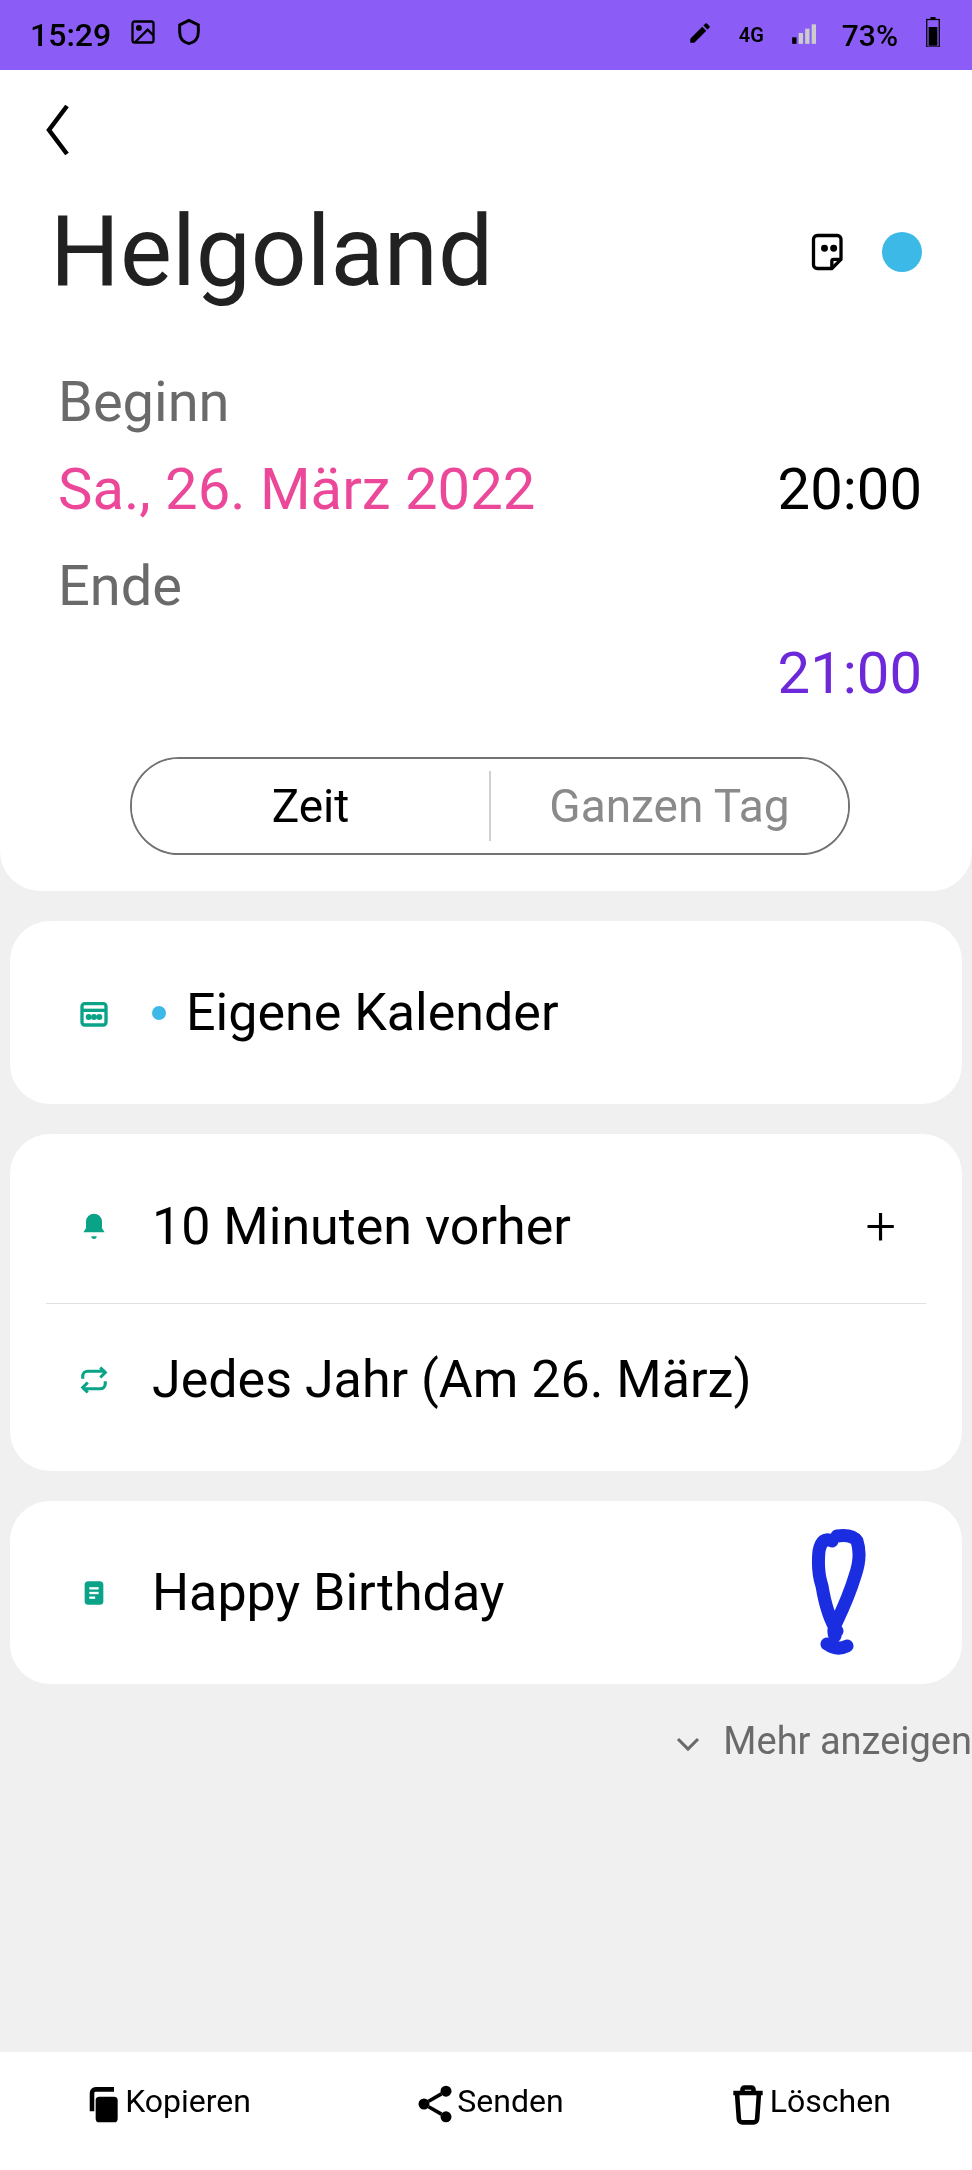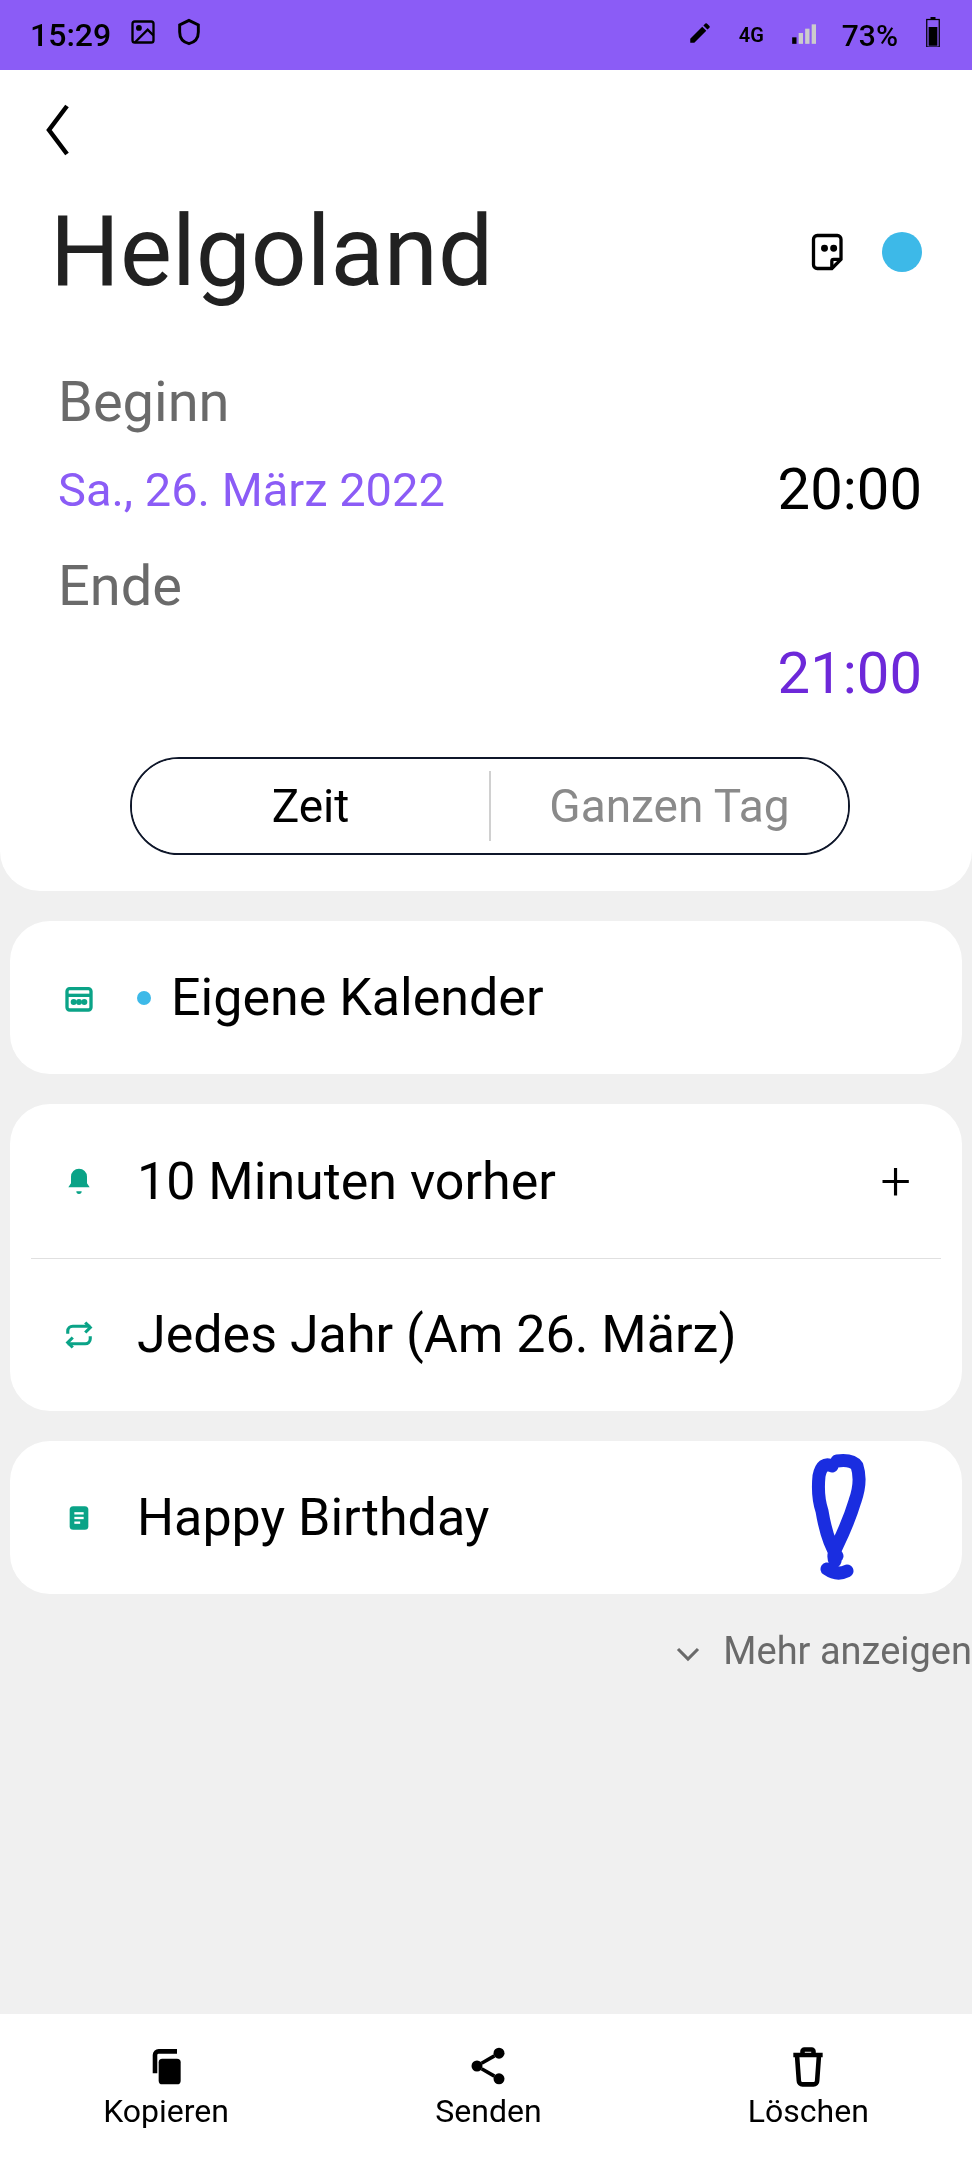--- a/index.html
+++ b/index.html
@@ -79,41 +79,41 @@
       color: #6a6a6a;
       margin-bottom: 20px;
     }
     .time-row {
       display: flex;
       justify-content: space-between;
       align-items: center;
       margin-bottom: 30px;
     }
     .time-date {
-      font-size: 47px;
-      color: #8b5cf6;
+      font-size: 58px;
+      color: #ec4899;
     }
     .time-value {
       font-size: 58px;
       color: #000;
     }
     .time-value-only {
       text-align: right;
       font-size: 58px;
       color: #6d28d9;
       margin-bottom: 50px;
     }
     .toggle-container {
       display: flex;
       justify-content: center;
       margin-top: 40px;
     }
     .toggle {
       display: flex;
-      border: 2px solid #0f172a;
+      border: 2px solid #737373;
       border-radius: 50px;
       overflow: hidden;
       width: 720px;
     }
     .toggle-btn {
       flex: 1;
       padding: 20px 0;
       text-align: center;
       font-size: 46px;
       background: white;
@@ -125,21 +125,21 @@
     }
     .toggle-divider {
       width: 2px;
       background: #d0d0d0;
       margin: 12px 0;
     }
     .section-card {
       background: white;
       border-radius: 40px;
       margin: 30px 10px 0;
-      padding: 1px;
+      padding: 16px;
     }
     .section-row {
       display: flex;
       align-items: center;
       padding: 45px 50px;
       gap: 40px;
     }
     .section-icon {
       width: 36px;
       flex-shrink: 0;
@@ -189,22 +189,21 @@
       bottom: 0;
       left: 0;
       right: 0;
       background: white;
       display: flex;
       justify-content: space-around;
       padding: 30px 0 40px;
     }
     .bottom-btn {
       display: flex;
-      flex-direction: column;
-      align-items: center;
+      flex-direction: row;
       gap: 0;
     }
     .bottom-btn-label {
       font-size: 32px;
       color: #000;
     }
     .notes-card {
       position: relative;
     }
   </style>

